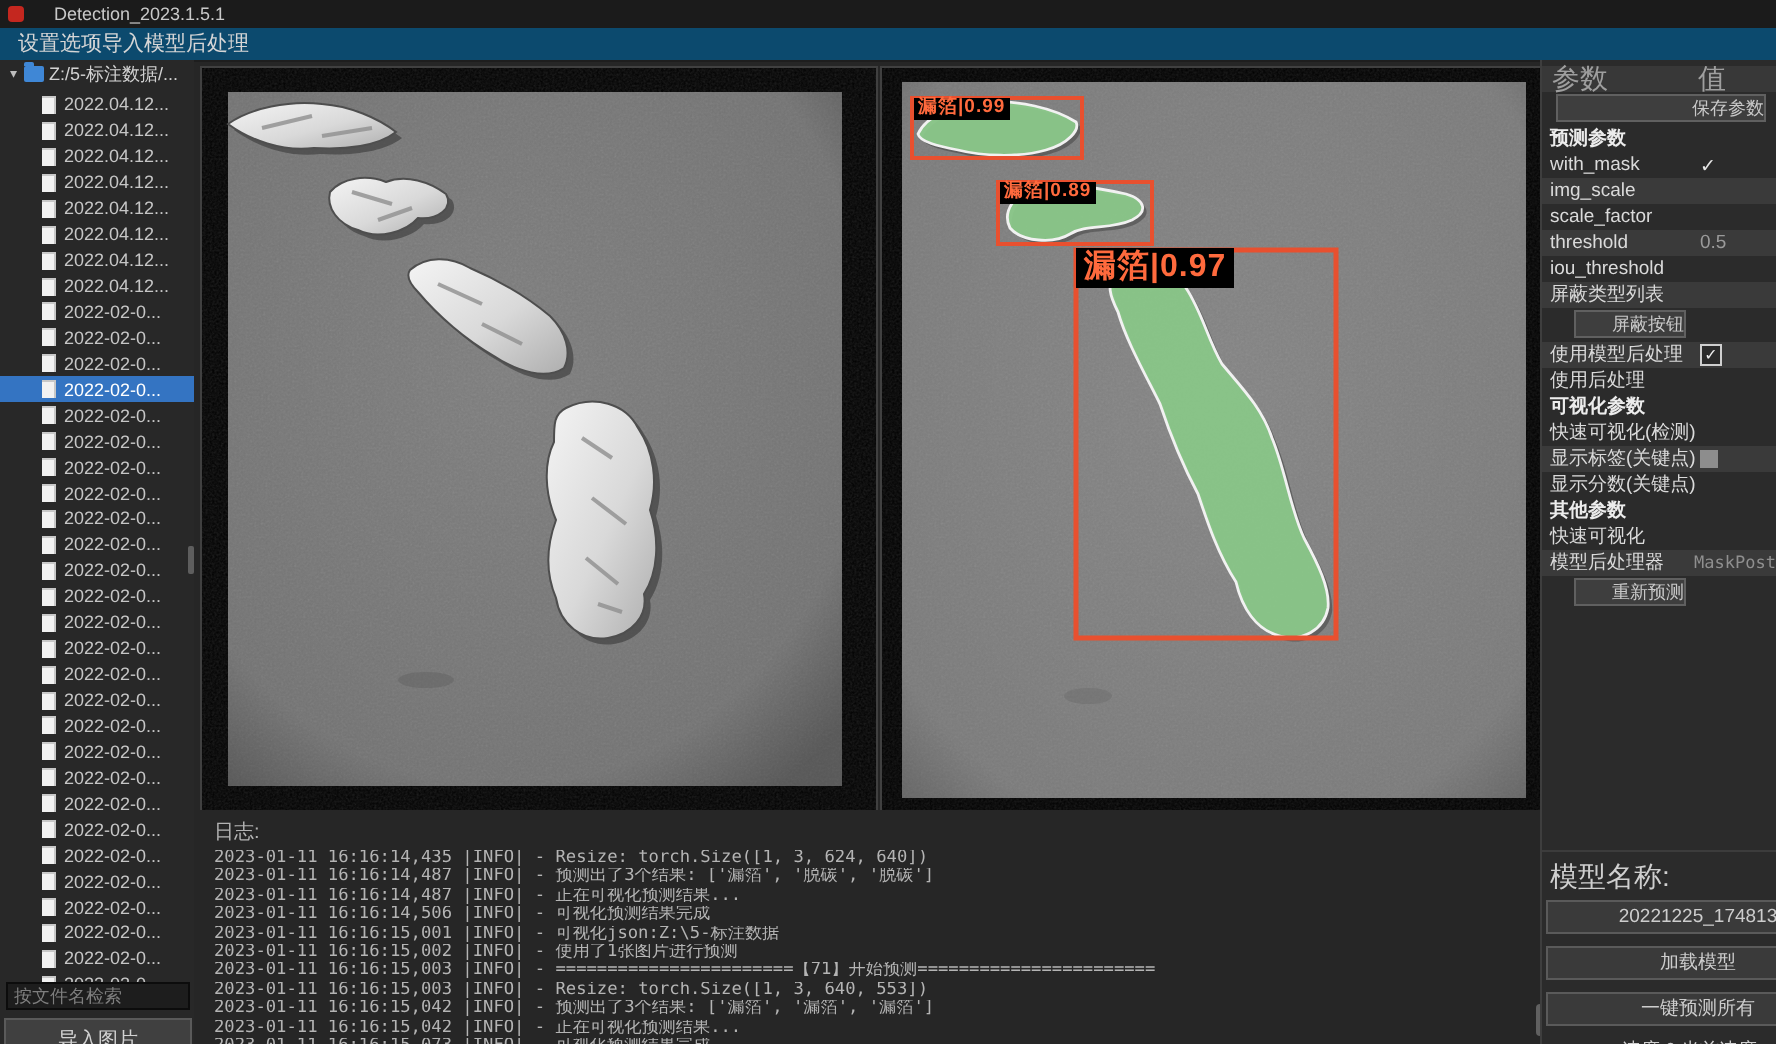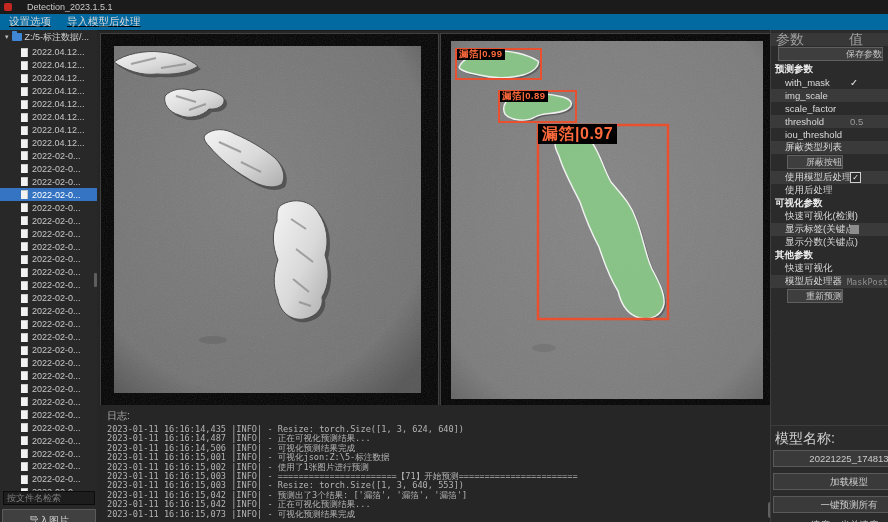--- a/index.html
+++ b/index.html
@@ -6,22 +6,22 @@
   #app{position:relative;width:888px;height:522px;background:#262626;overflow:hidden;
        font-family:"Liberation Sans",sans-serif;-webkit-font-smoothing:antialiased;}
 
   
   .titlebar{position:absolute;top:0;left:0;right:0;height:14px;background:#1b1b1b;
             display:flex;align-items:center;gap:15px;padding-left:4px;}
   .app-icon{width:8px;height:8px;background:#c4271f;border-radius:2px;flex:0 0 auto;}
   .win-title{font-size:9px;color:#c9c9c9;}
 
   
-  .menubar{position:absolute;top:14px;left:0;right:0;height:16px;background:#0369a1;
-           border-bottom:1px solid #1e1e1e;display:flex;align-items:center;gap:16px;padding-left:9px;text-decoration:underline;}
+  .menubar{position:absolute;top:14px;left:0;right:0;height:16px;background:#0c4a6e;
+           border-bottom:1px solid #1e1e1e;display:flex;align-items:center;padding-left:9px;}
   .menu-item{font-size:10.5px;color:#d6d6d6;cursor:default;}
 
   
   .sidebar{position:absolute;top:30px;left:0;width:97px;bottom:0;background:#282828;overflow:hidden;}
   .tree-root{display:flex;align-items:center;gap:3px;height:14px;padding-left:5px;color:#d2d2d2;font-size:9px;white-space:nowrap;}
   .expander{font-size:7px;color:#bdbdbd;}
   .folder-icon{width:10px;height:8px;background:#3f87d6;border-radius:1px;position:relative;flex:0 0 auto;}
   .folder-icon:before{content:"";position:absolute;top:-2px;left:0;width:5px;height:2px;background:#3f87d6;border-radius:1px 1px 0 0;}
   .file-list{position:absolute;top:16px;left:0;right:0;height:461px;overflow:hidden;}
   .file-row{display:flex;align-items:center;gap:4px;height:12.95px;padding-left:21px;font-size:9px;color:#c6c6c6;white-space:nowrap;cursor:default;}
@@ -52,21 +52,21 @@
   .log-scroll{position:absolute;right:2px;bottom:4px;width:5px;height:16px;background:#606060;border-radius:2px;}
 
   
   .rightpanel{position:absolute;left:770px;top:30px;width:118px;bottom:0;background:#2b2b2b;
               border-left:1px solid #3e3e3e;overflow:hidden;}
   .phead{display:flex;height:13px;background:#383838;align-items:center;margin-top:3px;}
   .phead span{font-size:14px;color:#9f9f9f;}
   .phead .c1{padding-left:5px;width:73px;}
   .prow{position:relative;height:13px;display:flex;align-items:center;font-size:9.5px;color:#dadada;}
   .prow.shade{background:#3a3a3a;}
-  .plbl{padding-left:14px;white-space:nowrap;}
+  .plbl{padding-left:4px;white-space:nowrap;}
   .section{height:13px;display:flex;align-items:center;font-size:9.5px;font-weight:bold;color:#ececec;padding-left:4px;}
   .pval{position:absolute;left:79px;font-size:9.5px;color:#e6e6e6;white-space:nowrap;}
   .pval.dim{color:#9a9a9a;}
   .pval.mono{font-family:"DejaVu Sans Mono",monospace;font-size:8.5px;color:#8f8f8f;left:76px;}
   .cbox{width:9px;height:9px;line-height:9px;text-align:center;font-size:8px;}
   .cbox.checked{border:1px solid #cfcfcf;color:#f0f0f0;background:#2b2b2b;}
   .cbox.empty{background:#8d8d8d;color:transparent;}
   .pbtn{height:12px;line-height:12px;background:#3e3e3e;border:1px solid #606060;color:#c9c9c9;
         font-size:9px;text-align:right;margin:1px 4px;}
   .pbtn.wide{margin:1px 6px 2px 7px;}
@@ -323,20 +323,21 @@
     </svg>
     <div class="det-label small" style="left:16px;top:15px;">漏箔|0.99</div>
     <div class="det-label small" style="left:59px;top:57px;">漏箔|0.89</div>
     <div class="det-label big" style="left:97px;top:90px;">漏箔|0.97</div>
   </div>
 
   <div class="logpane">
     <div class="log-title">日志:</div>
     <div>
         <div class="log-line">2023-01-11 16:16:14,435 |INFO| - Resize: torch.Size([1, 3, 624, 640])</div>
+        <div class="log-line">2023-01-11 16:16:14,487 |INFO| - 预测出了3个结果: ['漏箔', '脱碳', '脱碳']</div>
         <div class="log-line">2023-01-11 16:16:14,487 |INFO| - 正在可视化预测结果...</div>
         <div class="log-line">2023-01-11 16:16:14,506 |INFO| - 可视化预测结果完成</div>
         <div class="log-line">2023-01-11 16:16:15,001 |INFO| - 可视化json:Z:\5-标注数据</div>
         <div class="log-line">2023-01-11 16:16:15,002 |INFO| - 使用了1张图片进行预测</div>
         <div class="log-line">2023-01-11 16:16:15,003 |INFO| - =======================【71】开始预测=======================</div>
         <div class="log-line">2023-01-11 16:16:15,003 |INFO| - Resize: torch.Size([1, 3, 640, 553])</div>
         <div class="log-line">2023-01-11 16:16:15,042 |INFO| - 预测出了3个结果: ['漏箔', '漏箔', '漏箔']</div>
         <div class="log-line">2023-01-11 16:16:15,042 |INFO| - 正在可视化预测结果...</div>
         <div class="log-line">2023-01-11 16:16:15,073 |INFO| - 可视化预测结果完成</div>
       </div>

